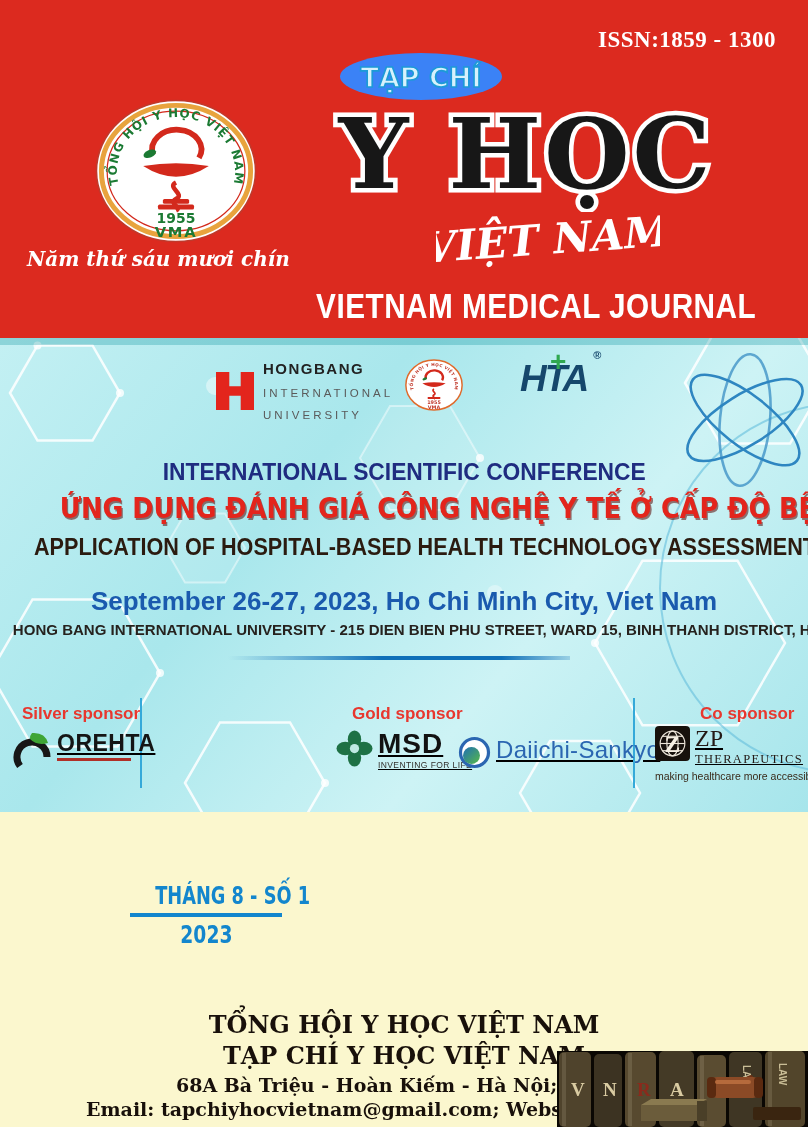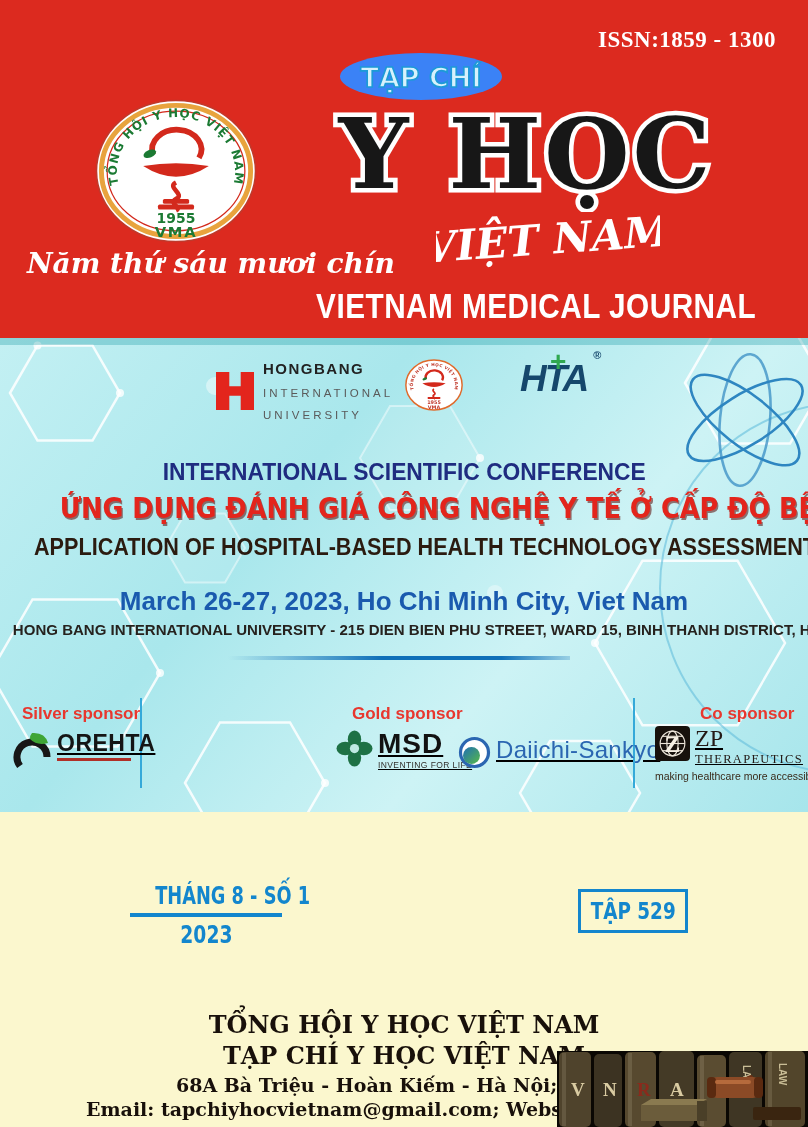--- a/index.html
+++ b/index.html
@@ -10,21 +10,21 @@
   }
   .abs{position:absolute;}
   .cline{position:absolute;left:0;width:100%;text-align:center;white-space:nowrap;}
   .cond{display:inline-block;white-space:nowrap;transform-origin:center;}
   
   .issn{right:32px;top:27px;color:#fff;font-family:"Liberation Serif","DejaVu Serif",serif;
         font-weight:bold;font-size:23px;letter-spacing:.5px;}
   .oval{left:340px;top:53px;width:162px;height:47px;background:#3b82f6;border-radius:50%;
         display:flex;align-items:flex-end;justify-content:center;}
   .nam-line{left:27px;top:247px;color:#fff;font-family:"DejaVu Serif","Liberation Serif",serif;
-        font-weight:bold;font-style:italic;font-size:28px;white-space:nowrap;}
+        font-weight:bold;font-style:italic;font-size:20px;white-space:nowrap;}
   .vmj{left:0;top:288px;width:756px;text-align:right;color:#fff;font-weight:bold;font-size:32px;
         white-space:nowrap;}
   .vmj span{display:inline-block;transform:scaleX(.93) scaleY(1.1);transform-origin:right center;letter-spacing:.5px;}
   
   .poster{left:0;top:338px;width:808px;height:474px;overflow:hidden;
         background:linear-gradient(130deg,#C3F0F3 0%,#A9E7EC 35%,#CDF3F5 65%,#A6E5EB 100%);}
   .poster-top-strip{left:0;top:0;width:100%;height:7px;background:rgba(0,140,150,.28);}
   .hongbang{left:216px;top:22px;display:flex;align-items:center;gap:9px;}
   .hb-text div:nth-child(1){font-size:15px;font-weight:bold;color:#222;letter-spacing:1.5px;}
   .hb-text div:nth-child(2),.hb-text div:nth-child(3){font-size:11.5px;color:#5a5a5a;letter-spacing:3px;margin-top:10px;}
@@ -196,21 +196,21 @@
     <div class="cline conf-line">
       <span class="cond">INTERNATIONAL SCIENTIFIC CONFERENCE</span>
     </div>
     <div class="cline title-vi">
       <span class="cond">ỨNG DỤNG ĐÁNH GIÁ CÔNG NGHỆ Y TẾ Ở CẤP ĐỘ BỆNH VIỆN</span>
     </div>
     <div class="cline title-en">
       <span class="cond">APPLICATION OF HOSPITAL-BASED HEALTH TECHNOLOGY ASSESSMENT</span>
     </div>
     <div class="cline date-line">
-      <span>March 26-27, 2023, Ho Chi Minh City, Viet Nam</span>
+      <span>September 26-27, 2023, Ho Chi Minh City, Viet Nam</span>
     </div>
     <div class="cline venue-line">
       <span class="cond">HONG BANG INTERNATIONAL UNIVERSITY - 215 DIEN BIEN PHU STREET, WARD 15, BINH THANH DISTRICT, HCMC</span>
     </div>
 
     <div class="abs blue-line"></div>
 
     <div class="sp-label" style="left:22px;">Silver sponsor</div>
     <div class="sp-label" style="left:352px;">Gold sponsor</div>
     <div class="sp-label" style="left:700px;">Co sponsor</div>
@@ -285,23 +285,20 @@
     <div class="abs month-block">
       <div class="l1">
         <span class="cond">THÁNG 8 - SỐ 1</span>
       </div>
       <div class="month-underline"></div>
       <div class="l2">
         <span class="cond">2023</span>
       </div>
     </div>
 
-    <div class="abs volume-box">
-      <span class="cond">TẬP 529</span>
-    </div>
 
     <div class="cline f-serif org1">TỔNG HỘI Y HỌC VIỆT NAM</div>
     <div class="cline f-serif org2">TẠP CHÍ Y HỌC VIỆT NAM</div>
     <div class="f-serif addr">68A Bà Triệu - Hoàn Kiếm - Hà Nội; Tel: 024-3</div>
     <div class="f-serif email">Email: tapchiyhocvietnam@gmail.com; Website: tapchiyho</div>
 
     <div class="abs books">
       <svg width="251" height="76" viewBox="0 0 251 76">
         <rect x="0" y="0" width="251" height="76" fill="#0A0703"></rect>
         <g>

